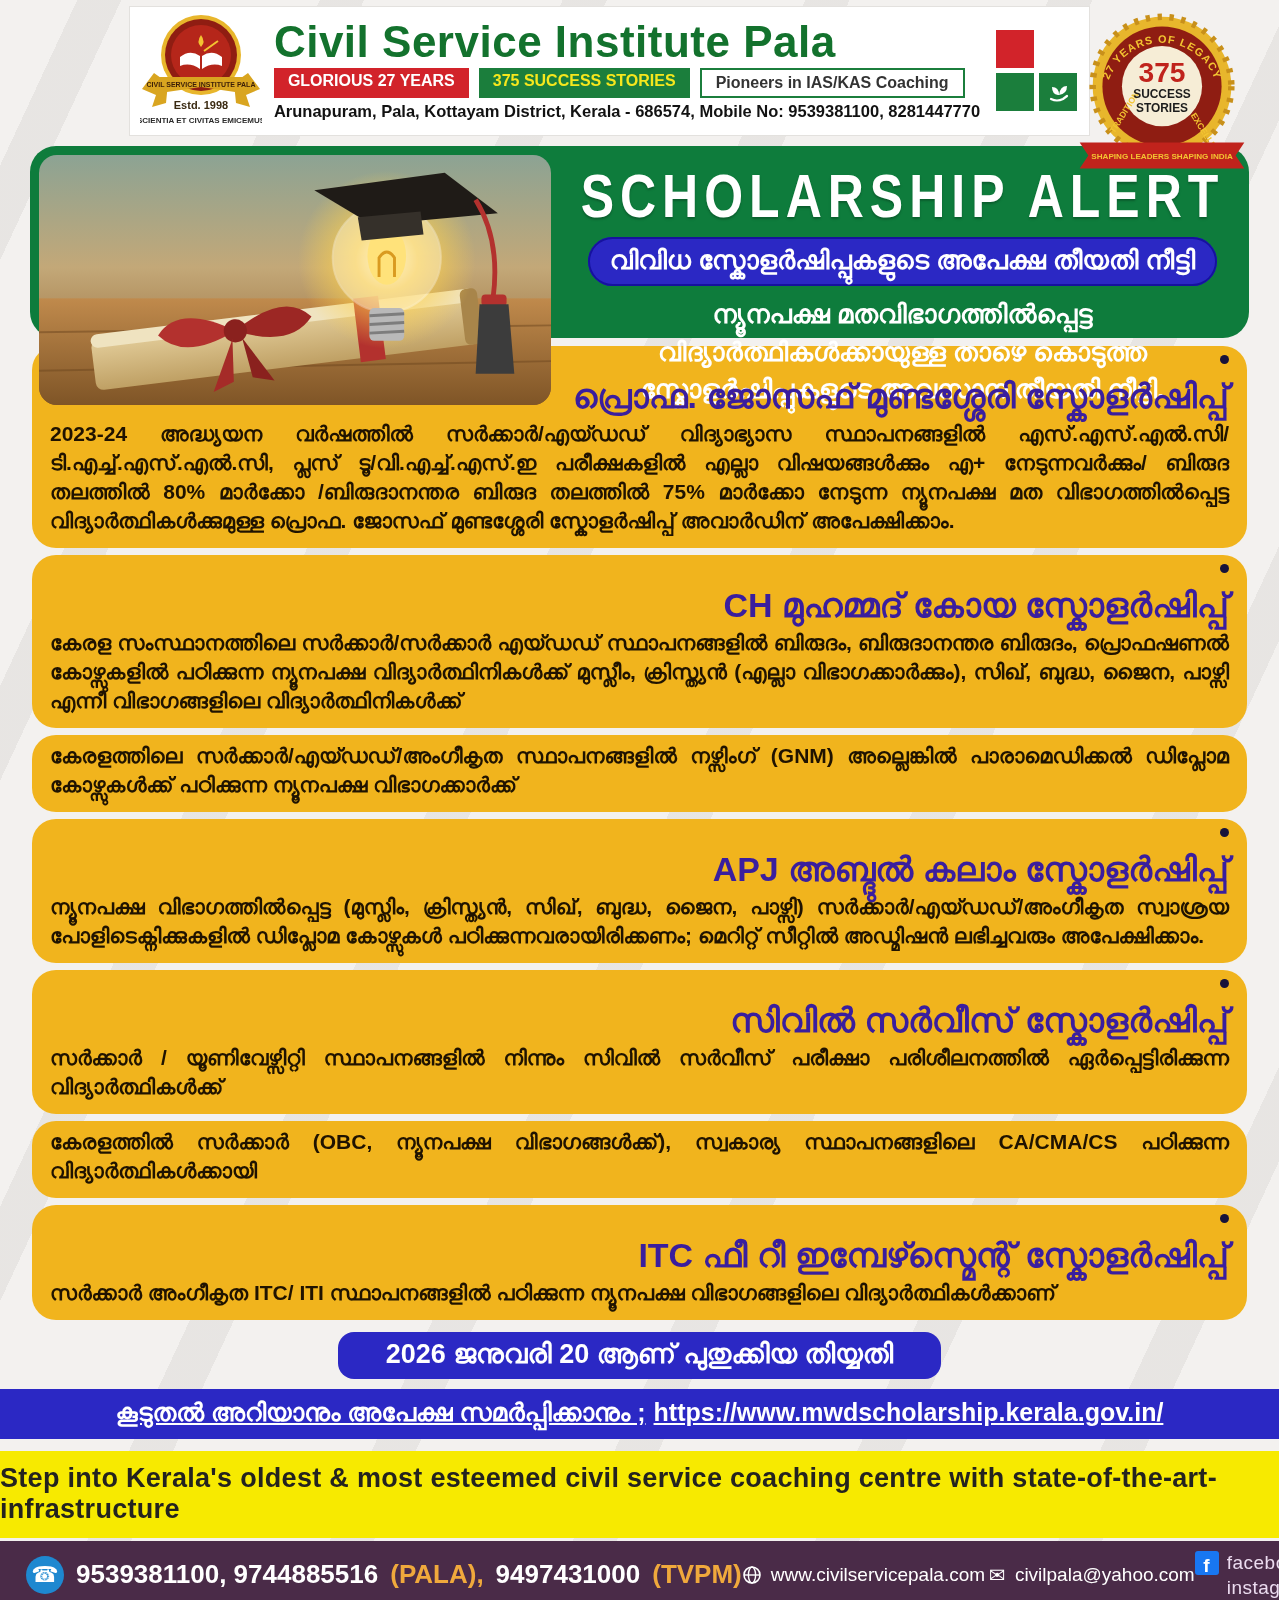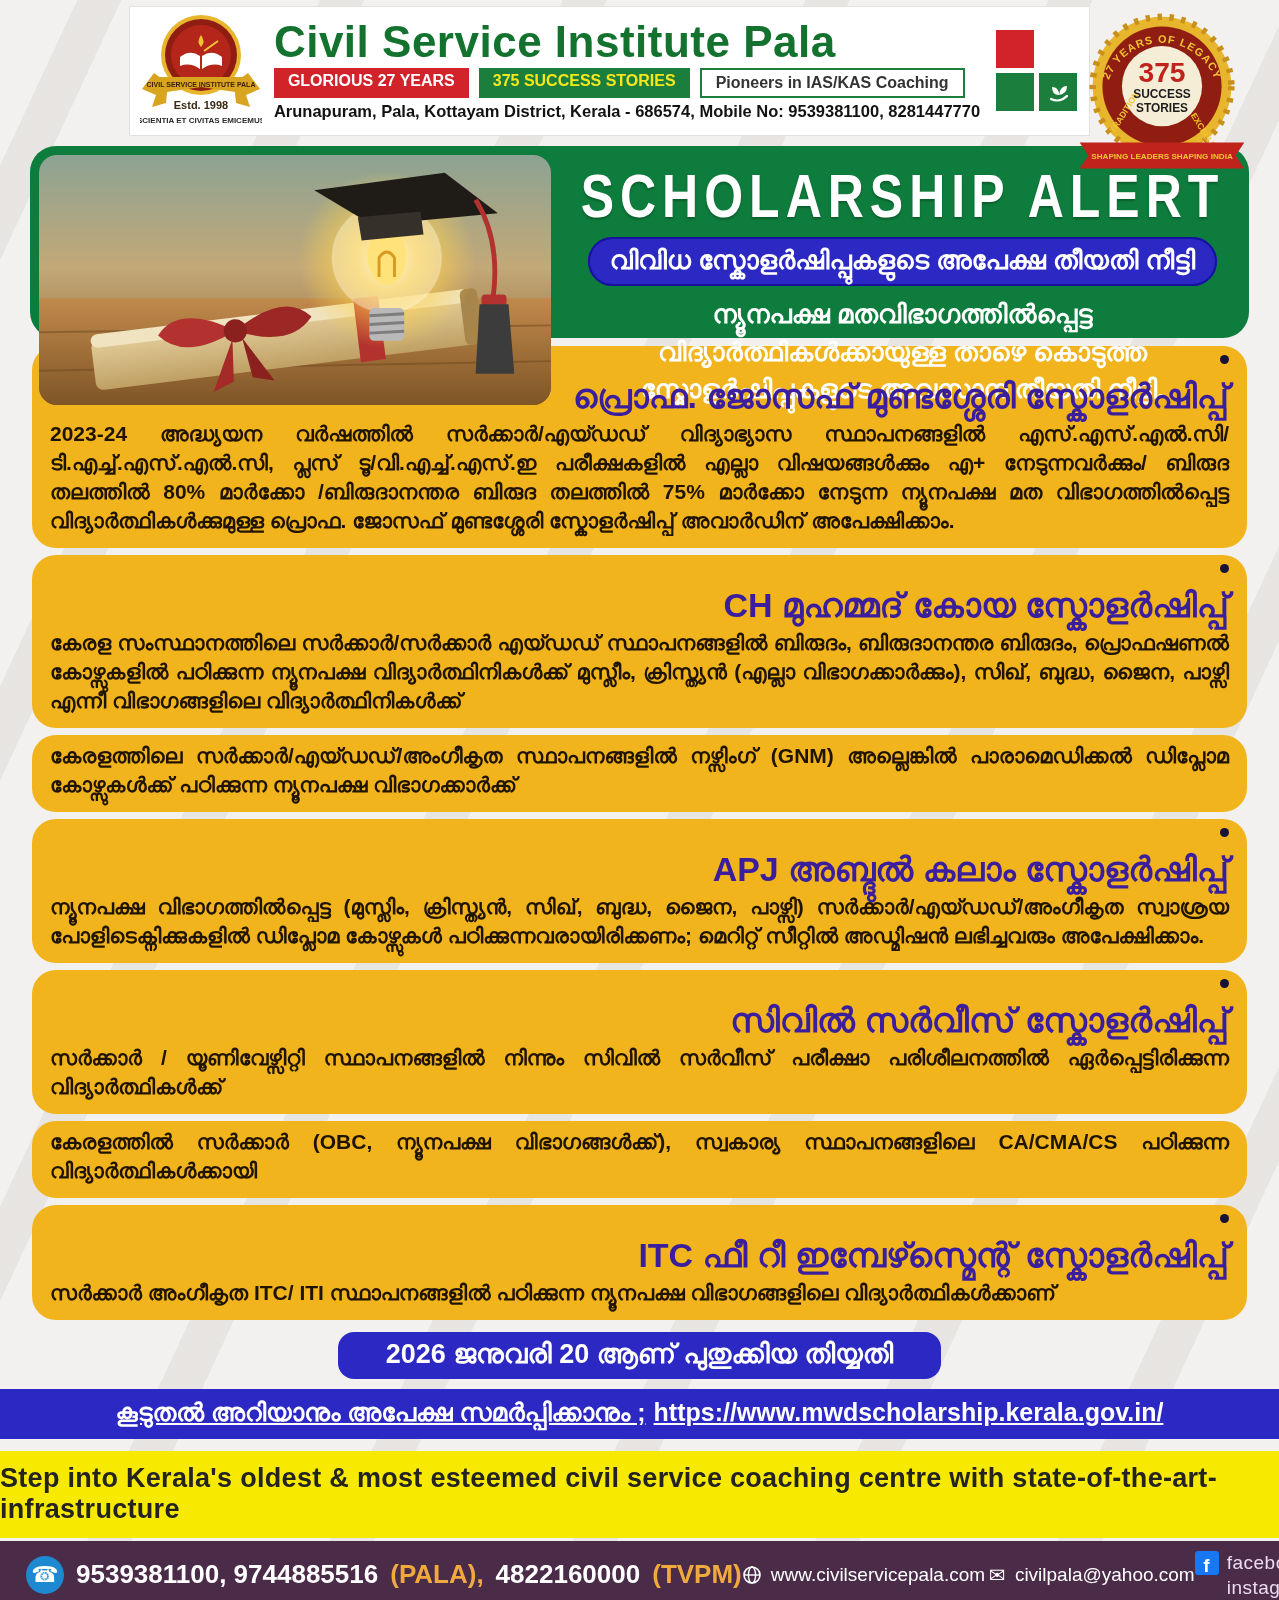--- a/index.html
+++ b/index.html
@@ -264,21 +264,21 @@
 
 <div class="tagline">Step into Kerala's oldest &amp; most esteemed civil service coaching centre with state-of-the-art-infrastructure</div>
 
 <div class="footer">
   <div class="phones">
     <span class="phone-circle">
         <span>☎</span>
       </span>
     <span>9539381100, 9744885516</span>
     <span class="phone-tag">(PALA),</span>
-    <span>4822160000</span>
+    <span>9497431000</span>
     <span class="phone-tag">(TVPM)</span>
   </div>
 
   <div class="contact-col">
     <div class="contact-item">
       <svg width="20" height="20" viewBox="0 0 20 20">
         <circle cx="10" cy="10" r="8" stroke="#fff" stroke-width="1.6" fill="none"></circle>
         <ellipse cx="10" cy="10" rx="3.6" ry="8" stroke="#fff" stroke-width="1.4" fill="none"></ellipse>
         <line x1="2" y1="10" x2="18" y2="10" stroke="#fff" stroke-width="1.4"></line>
       </svg>

